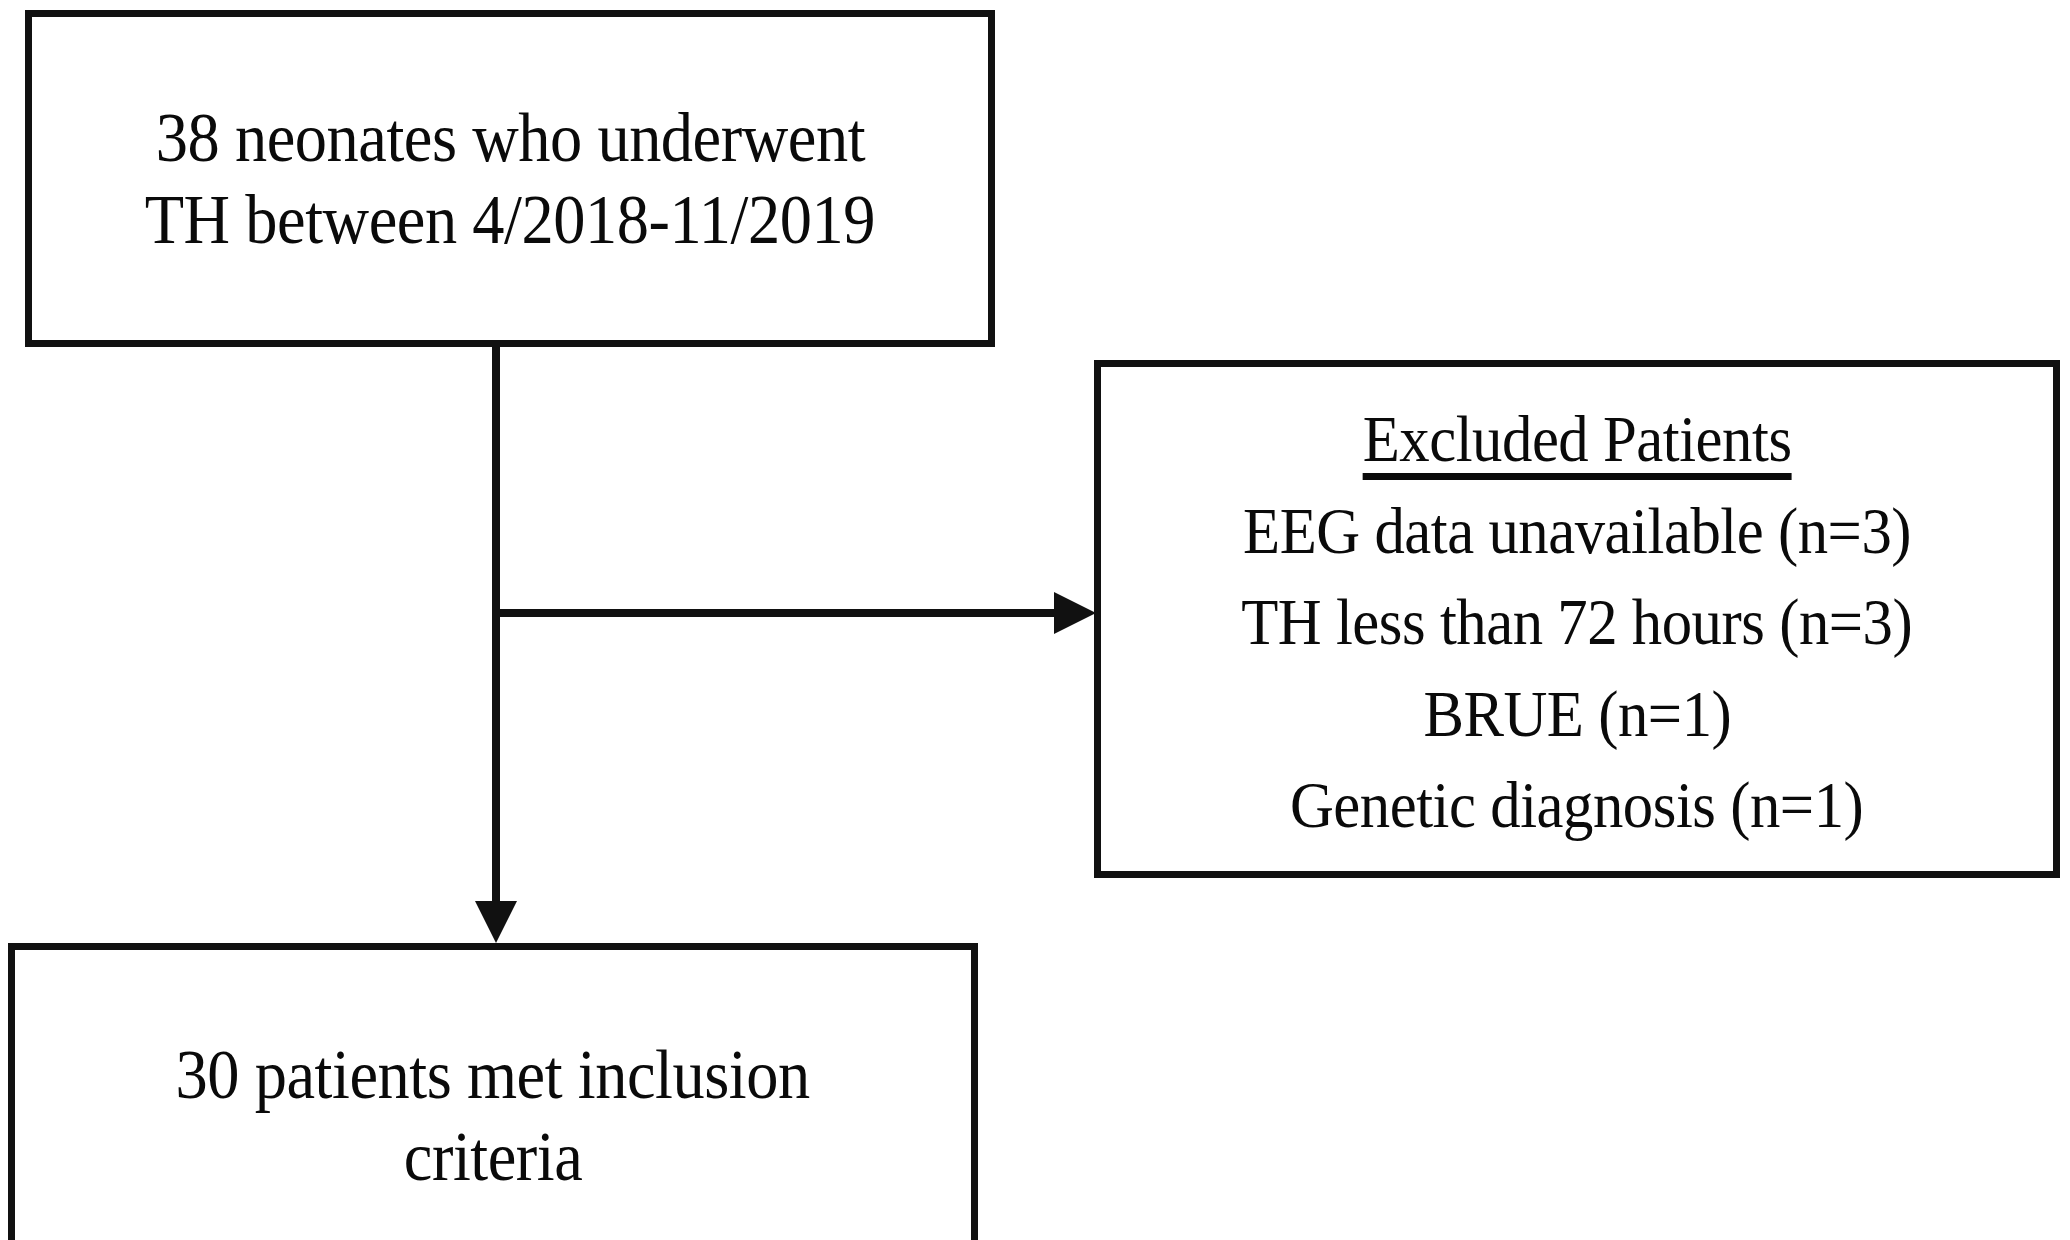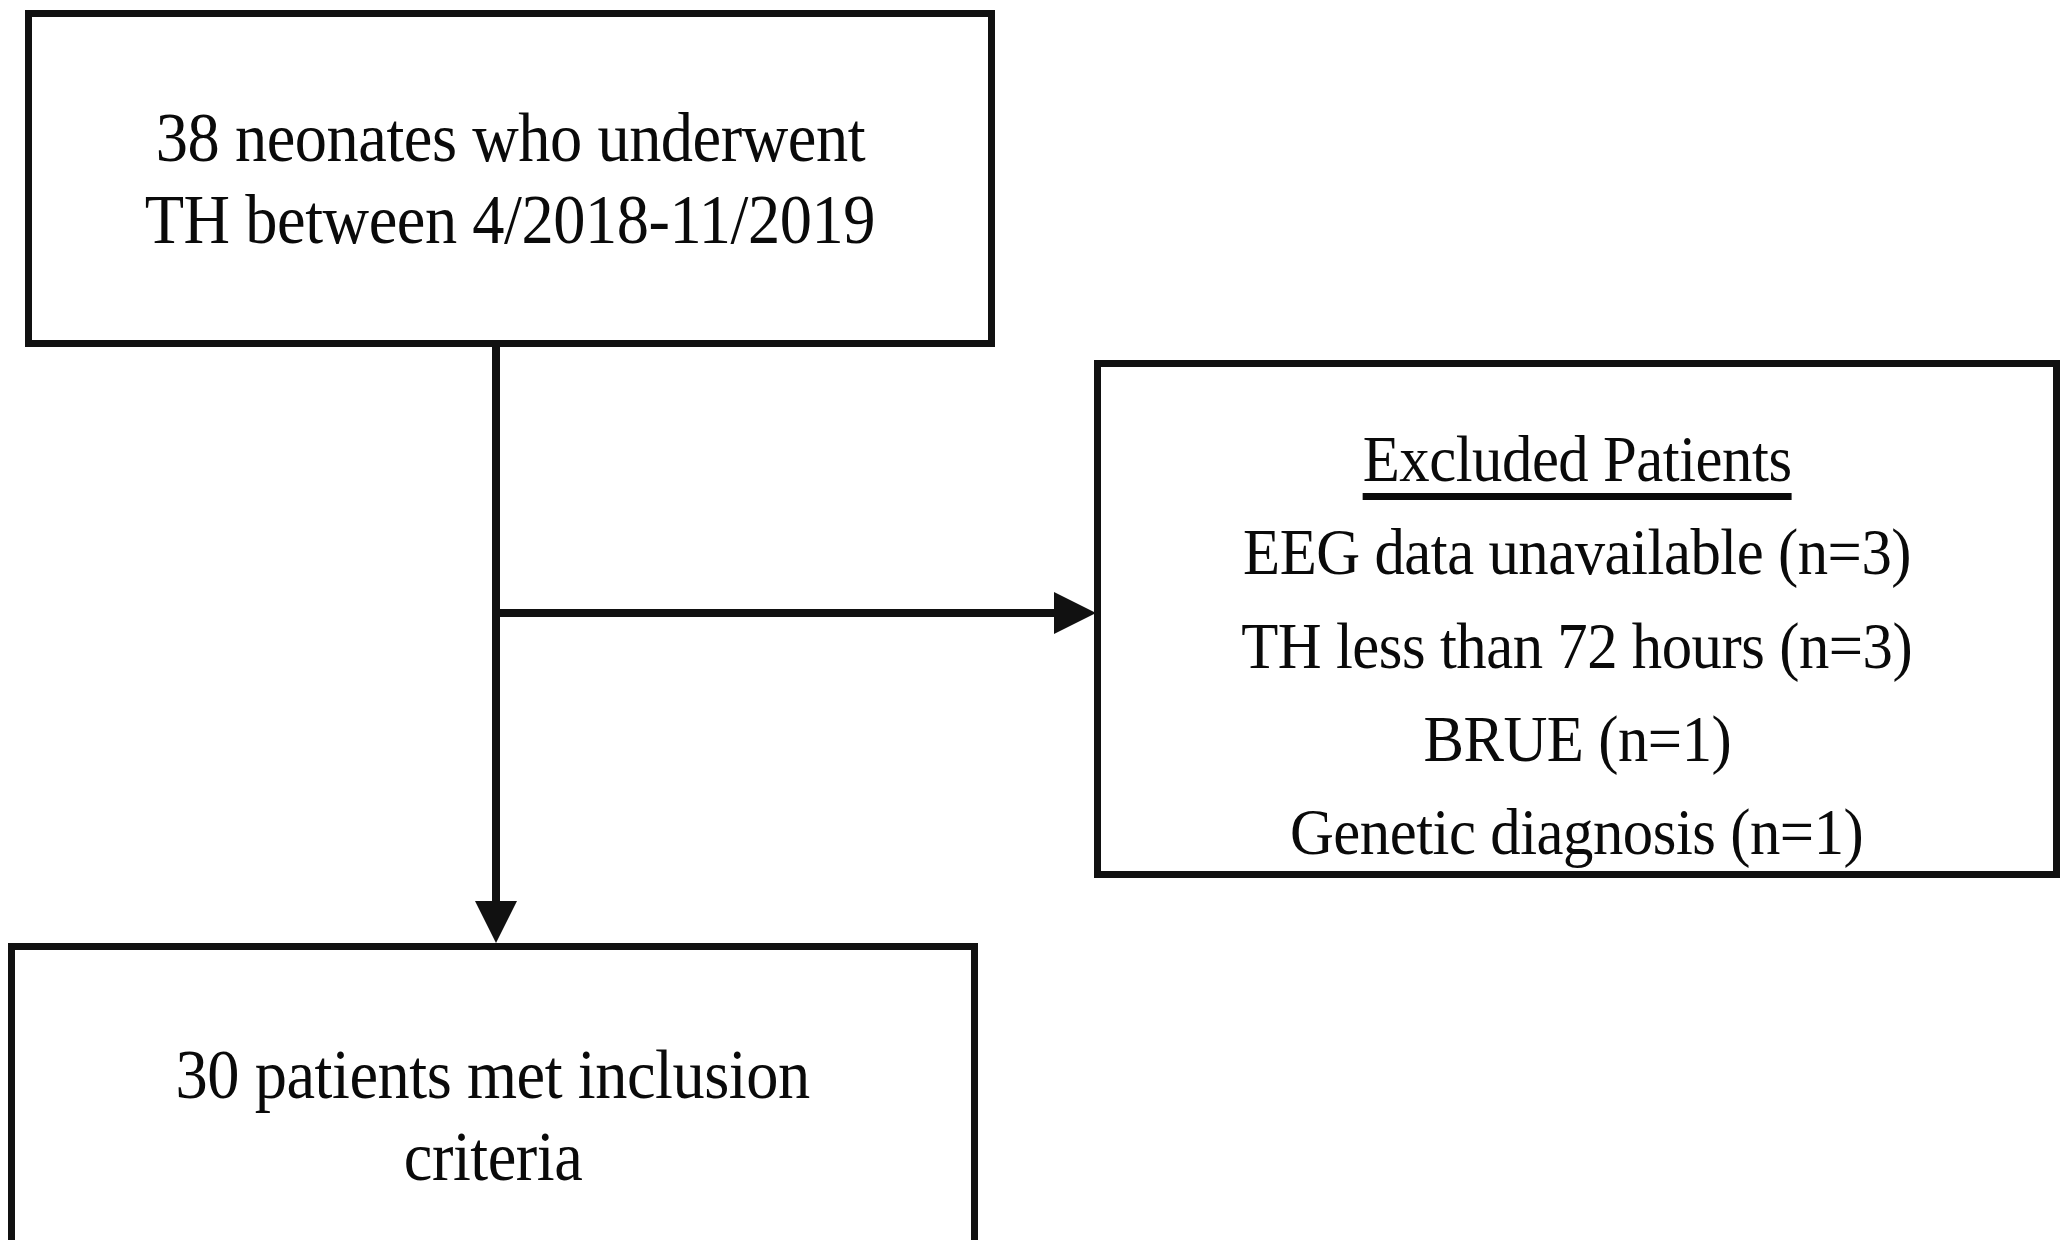--- a/index.html
+++ b/index.html
@@ -49,22 +49,22 @@
   #box-enrollment .box-line {
     font-size: 70px;
   }
 
   
   #box-excluded {
     left: 1094px;
     top: 360px;
     width: 966px;
     height: 518px;
-    justify-content: space-between;
-    padding-top: 54px;
+    justify-content: flex-start;
+    padding-top: 34px;
     gap: 15px;
   }
   #box-excluded .excl-title {
     font-size: 66px;
     text-decoration: underline;
     text-decoration-thickness: 7px;
     text-underline-offset: 12px;
   }
   #box-excluded .box-line {
     font-size: 66px;

